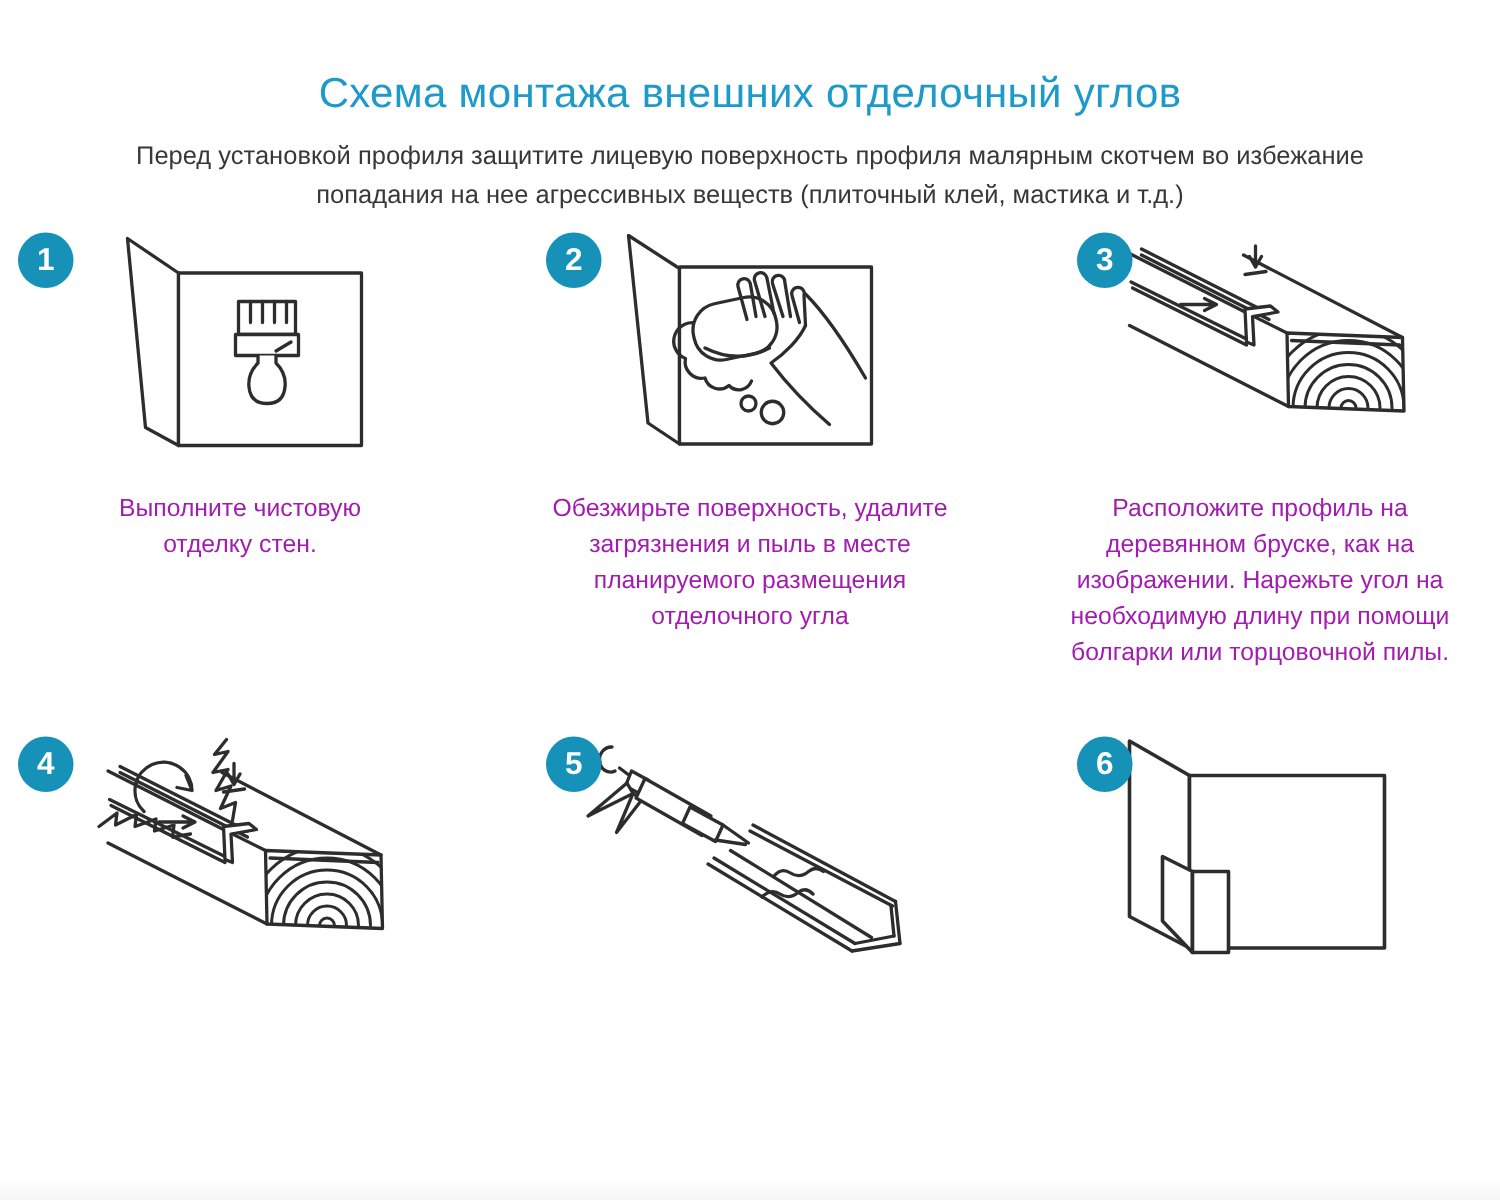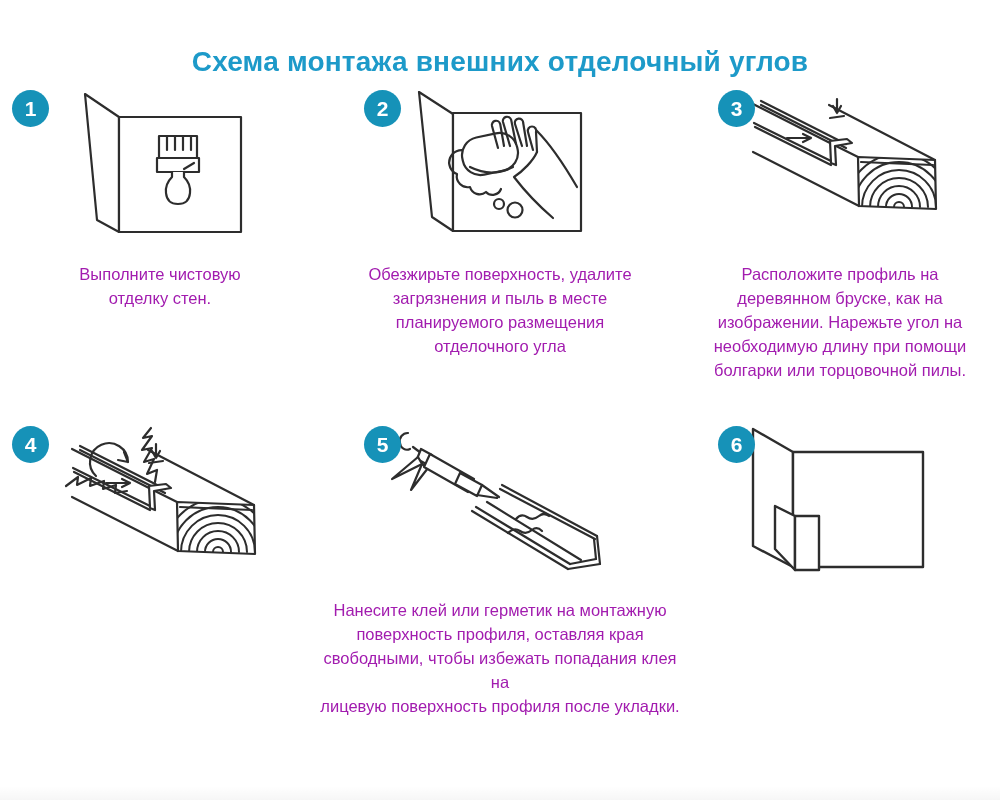--- a/index.html
+++ b/index.html
@@ -7,21 +7,21 @@
     position:relative;
     width:1000px;height:800px;
     background:#fff;
     font-family:"Liberation Sans", sans-serif;
     overflow:hidden;
   }
   .title{
     margin:46px 0 0 0;
     text-align:center;
     font-size:28px;
-    font-weight:700;
+    font-weight:400;
     color:var(--title-color,#1d9ac9);
     letter-spacing:.2px;
   }
   .subtitle{
     margin:13px auto 0 auto;
     max-width:960px;
     text-align:center;
     font-size:17px;
     line-height:26px;
     color:#383838;
@@ -74,20 +74,22 @@
     background:linear-gradient(180deg, rgba(0,0,0,0) 0%, rgba(0,0,0,.035) 100%);
   }
   svg{display:block;}
 </style>
 </head>
 <body>
 
 <div class="sheet">
 
   <h1 class="title">Схема монтажа внешних отделочный углов</h1>
+  <div class="subtitle">Перед установкой профиля защитите лицевую поверхность профиля малярным скотчем во избежание
+попадания на нее агрессивных веществ (плиточный клей, мастика и т.д.)</div>
 
   <div class="grid">
 
     <div class="cell">
       <div class="badge">1</div>
       <div class="fig">
         <svg width="175" height="148" viewBox="0 0 175 148">
           <g fill="none" stroke="#2d2d2d" stroke-width="2.2" stroke-linejoin="round" stroke-linecap="round">
             <polygon fill="#fff" points="12,2 46,25 46,140 24,128"></polygon>
             <rect fill="#fff" x="46" y="25" width="122" height="115"></rect>
@@ -264,24 +266,20 @@
               <path d="M92,84 L188,142"></path>
               <path d="M107,75 L201,133"></path>
             </g>
             <g>
               <path d="M136,92 q5,-6 11,-2 q6,4 12,-1 q5,-4 10,0"></path>
               <path d="M128,106 q6,-6 12,-2 q6,4 12,-1 q5,-4 10,1"></path>
             </g>
           </g>
         </svg>
       </div>
-      <div class="caption">Нанесите клей или герметик на монтажную
-поверхность профиля, оставляя края
-свободными, чтобы избежать попадания клея на
-лицевую поверхность профиля после укладки.</div>
     </div>
 
     <div class="cell">
       <div class="badge">6</div>
       <div class="fig">
         <svg width="180" height="150" viewBox="0 0 180 150">
           <g fill="none" stroke="#2d2d2d" stroke-width="2.4" stroke-linejoin="round" stroke-linecap="round">
             <polygon fill="#fff" points="3,2 43,25 43,140 3,119"></polygon>
             <rect fill="#fff" x="43" y="25" width="130" height="115"></rect>
             <g>

